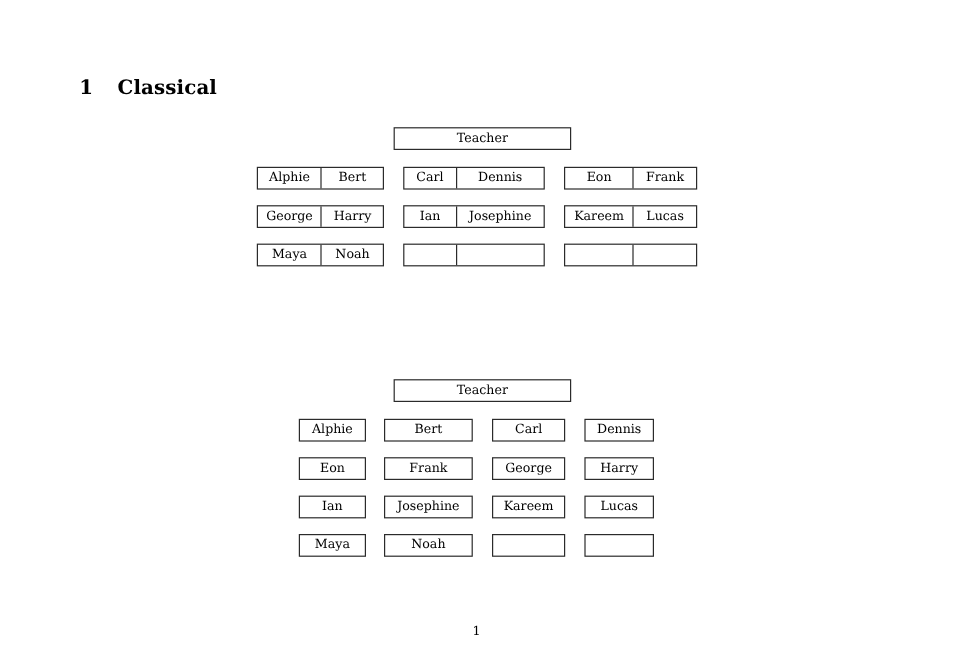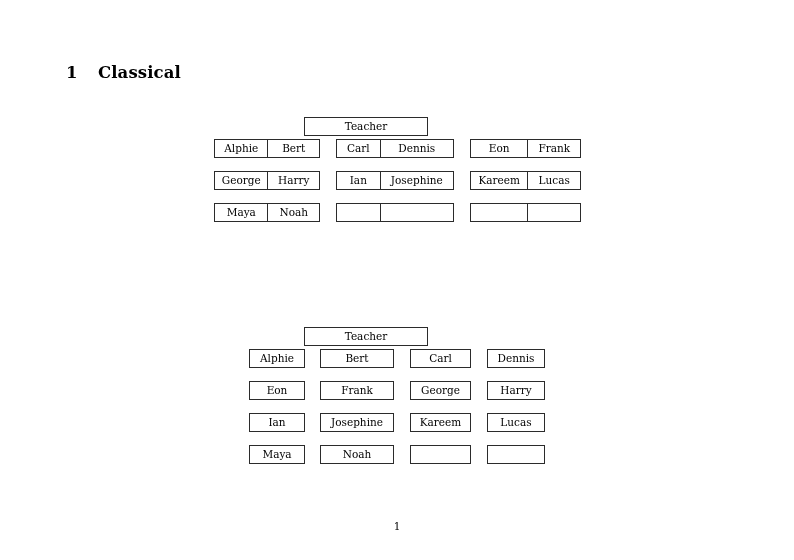--- a/index.html
+++ b/index.html
@@ -49,23 +49,22 @@
     align-items: center;
     justify-content: center;
     font-size: 10.5px;
     line-height: 1;
     white-space: nowrap;
     overflow: hidden;
   }
 
   
   .teacher-box {
-    left: 304px;
-    width: 124px;
-    margin-top: 11px;
+    left: 328px;
+    width: 148px;
   }
   #classical-teacher   { top: 106px; }
   #distributed-teacher { top: 316px; }
 
   
   .pair-group {
     position: absolute;
     box-sizing: border-box;
     border: 1px solid #2b2b2b;
     background: #ffffff;

